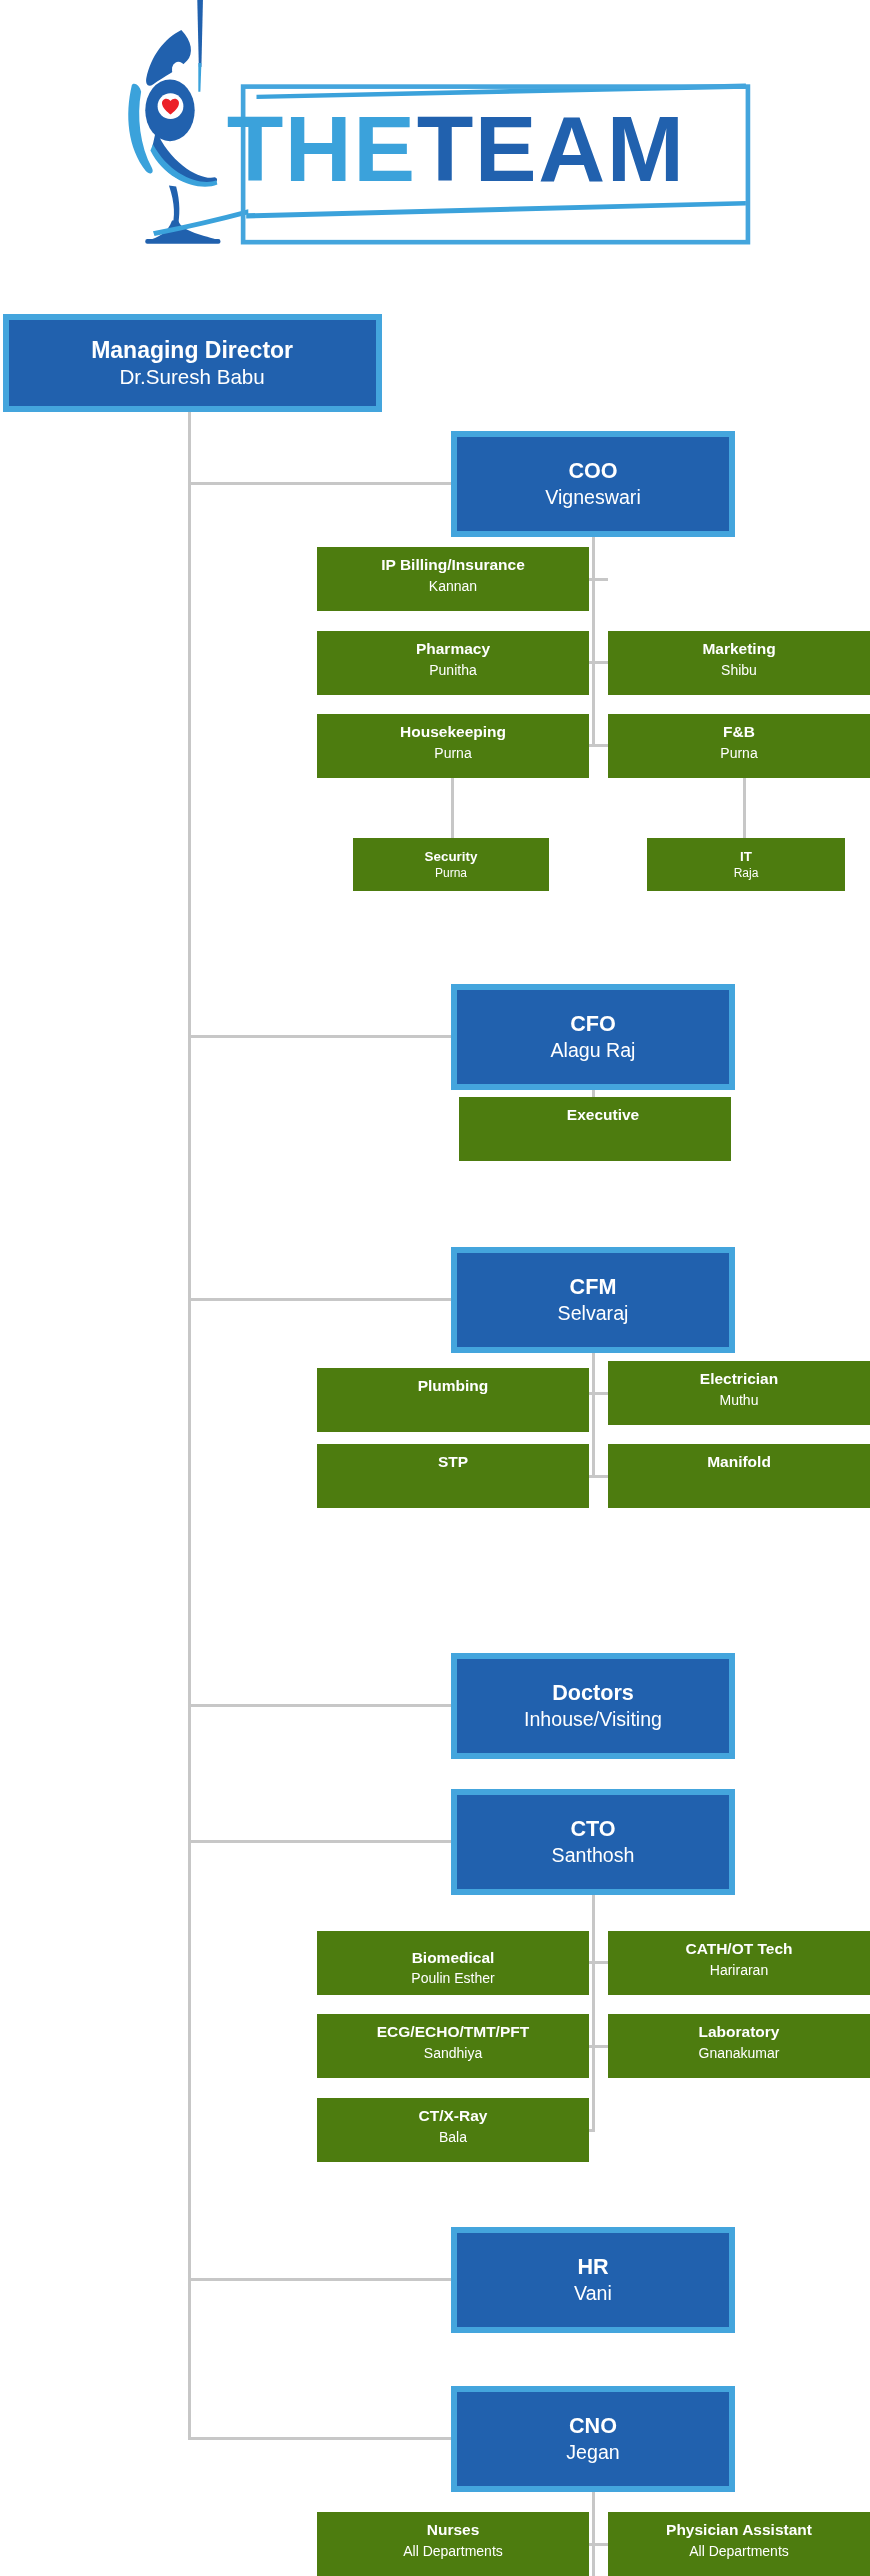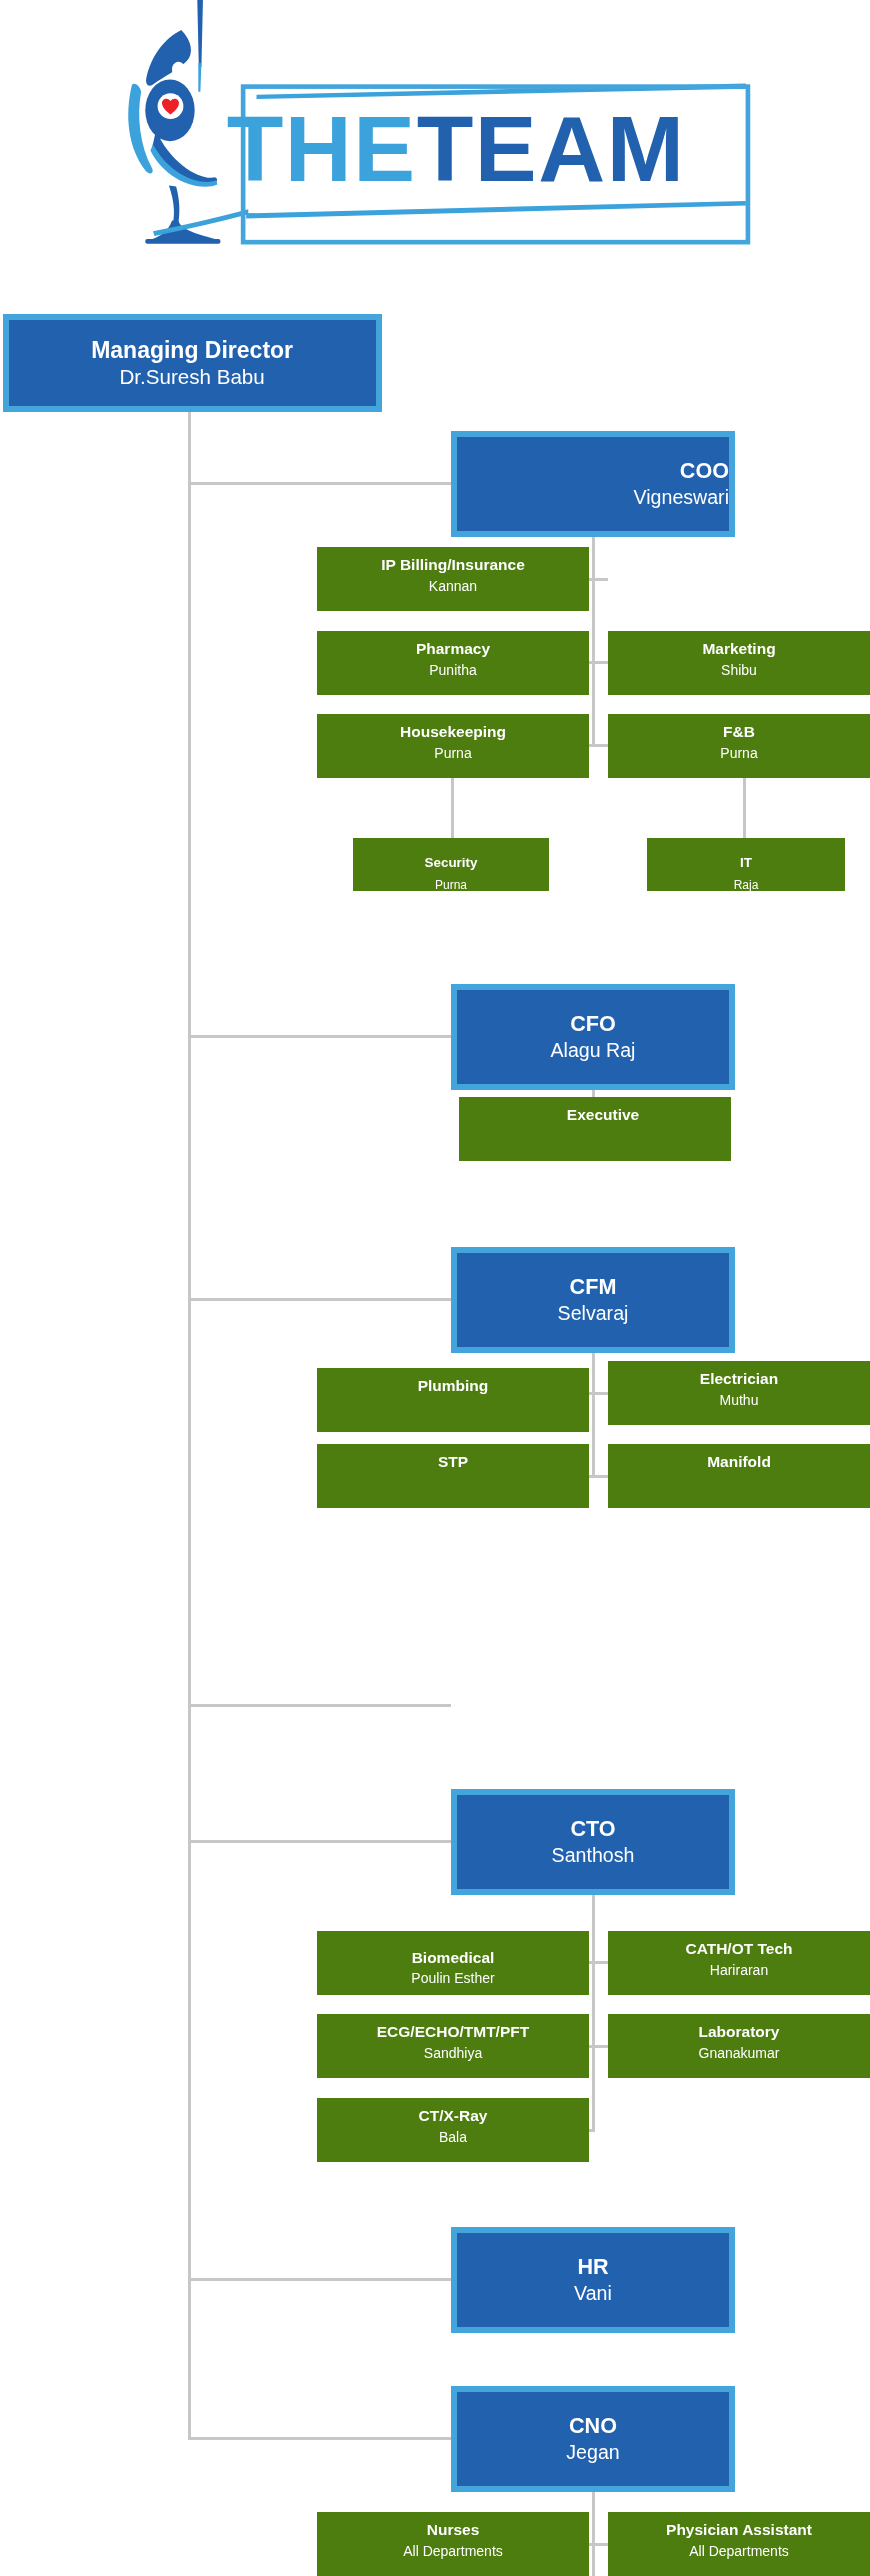--- a/index.html
+++ b/index.html
@@ -13,21 +13,21 @@
   .parent .bn{font-size:19.6px;line-height:21.6px;}
   .md{left:2.6px;top:314px;width:379px;height:98px;}
   .md .bt{font-size:23px;}
   .md .bn{font-size:20.6px;}
   .child{background:#4d7c0f;width:272px;height:64px;display:flex;flex-direction:column;
          padding-top:10.3px;row-gap:5.2px;}
   .child .bt{font-size:15.5px;font-weight:bold;line-height:16.5px;}
   .child .bn{font-size:14px;line-height:15px;min-height:15px;}
   .colL{left:317px;}
   .colR{left:608px;width:262px;}
-  .sub{width:196px;height:53px;padding-top:18px;row-gap:9px;}
+  .sub{width:196px;height:53px;padding-top:12px;row-gap:3px;}
   .sub .bt{font-size:13.4px;line-height:14.4px;}
   .sub .bn{font-size:12px;line-height:13px;}
   .logo{position:absolute;left:0;top:0;}
 </style>
 </head>
 <body>
 
 <div class="page">
 
   <svg class="logo" width="870" height="268" viewBox="0 0 1689 520">
@@ -86,21 +86,21 @@
   <div class="ln" style="left:589px;top:2129px;width:5.7px;height:2.6px;"></div>
 
   <div class="ln" style="left:592px;top:2492px;width:2.6px;height:140px;"></div>
   <div class="ln" style="left:589px;top:2543px;width:19px;height:2.6px;"></div>
 
   <div class="box parent md">
     <div class="bt">Managing Director</div>
     <div class="bn">Dr.Suresh Babu</div>
   </div>
 
-  <div class="box parent" style="top:431px;align-items:flex-end;">
+  <div class="box parent" style="top:431px;">
     <div class="bt">COO</div>
     <div class="bn">Vigneswari</div>
   </div>
   <div class="box child colL" style="top:547px;">
     <div class="bt">IP Billing/Insurance</div>
     <div class="bn">Kannan</div>
   </div>
   <div class="box child colL" style="top:631px;">
     <div class="bt">Pharmacy</div>
     <div class="bn">Punitha</div>
@@ -149,20 +149,24 @@
   </div>
   <div class="box child colL" style="top:1444px;">
     <div class="bt">STP</div>
     <div class="bn"></div>
   </div>
   <div class="box child colR" style="top:1444px;">
     <div class="bt">Manifold</div>
     <div class="bn"></div>
   </div>
 
+  <div class="box parent" style="top:1653px;">
+    <div class="bt">Doctors</div>
+    <div class="bn">Inhouse/Visiting</div>
+  </div>
 
   <div class="box parent" style="top:1789px;">
     <div class="bt">CTO</div>
     <div class="bn">Santhosh</div>
   </div>
   <div class="box child colL" style="top:1931px;justify-content:center;">
     <div class="bt">Biomedical</div>
     <div class="bn">Poulin Esther</div>
   </div>
   <div class="box child colR" style="top:1931px;">

